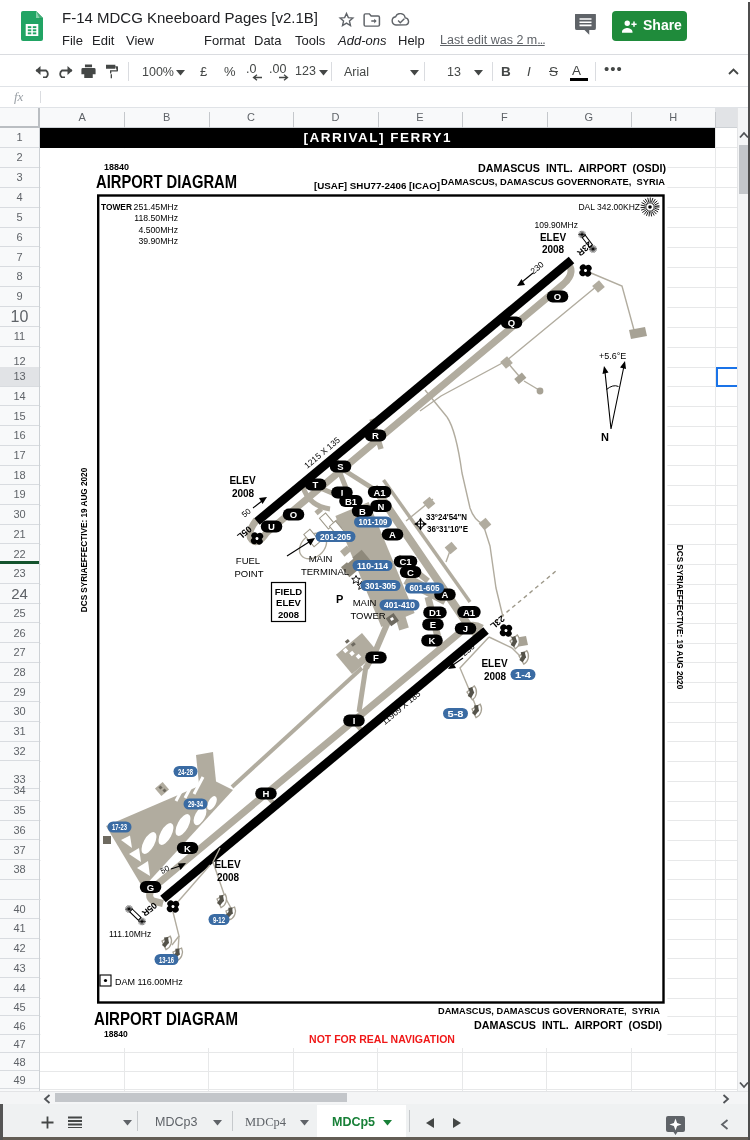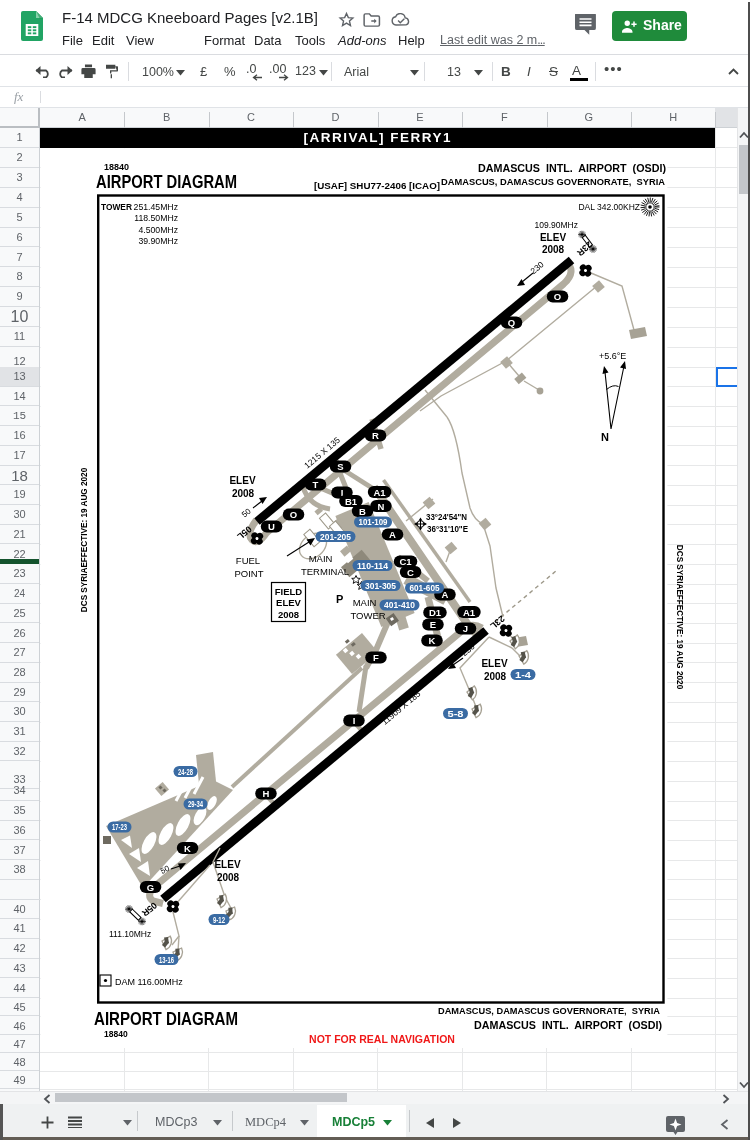--- a/index.html
+++ b/index.html
@@ -67,39 +67,39 @@
 <div class="abs" style="left:0;top:307.3px;width:39px;height:19.9px;background:transparent;border-bottom:1px solid #d9dce0;font-size:16px;color:#5f6368;text-align:center;line-height:19.9px;">10</div>
 
 <div class="abs" style="left:0;top:327.2px;width:39px;height:19.9px;background:transparent;border-bottom:1px solid #d9dce0;font-size:11px;color:#5f6368;text-align:center;line-height:19.9px;">11</div>
 
 <div class="abs" style="left:0;top:352px;width:39px;height:19.9px;background:transparent;border-bottom:1px solid #d9dce0;font-size:11px;color:#5f6368;text-align:center;line-height:19.9px;">12</div>
 
 <div class="abs" style="left:0;top:367.0px;width:39px;height:19.7px;background:#e1e3e6;border-bottom:1px solid #d9dce0;font-size:11px;color:#5f6368;text-align:center;line-height:19.7px;">13</div>
 
 <div class="abs" style="left:0;top:386.7px;width:39px;height:19.7px;background:transparent;border-bottom:1px solid #d9dce0;font-size:11px;color:#5f6368;text-align:center;line-height:19.7px;">14</div>
 
-<div class="abs" style="left:0;top:406.5px;width:39px;height:19.7px;background:transparent;border-bottom:1px solid #d9dce0;font-size:11px;color:#5f6368;text-align:center;line-height:19.7px;font-family:Liberation Mono, monospace;">15</div>
+<div class="abs" style="left:0;top:406.5px;width:39px;height:19.7px;background:transparent;border-bottom:1px solid #d9dce0;font-size:11px;color:#5f6368;text-align:center;line-height:19.7px;">15</div>
 
 <div class="abs" style="left:0;top:426.2px;width:39px;height:19.7px;background:transparent;border-bottom:1px solid #d9dce0;font-size:11px;color:#5f6368;text-align:center;line-height:19.7px;">16</div>
 
 <div class="abs" style="left:0;top:445.9px;width:39px;height:19.7px;background:transparent;border-bottom:1px solid #d9dce0;font-size:11px;color:#5f6368;text-align:center;line-height:19.7px;">17</div>
 
-<div class="abs" style="left:0;top:465.6px;width:39px;height:19.7px;background:transparent;border-bottom:1px solid #d9dce0;font-size:15px;color:#5f6368;text-align:center;line-height:19.7px;">18</div>
+<div class="abs" style="left:0;top:465.6px;width:39px;height:19.7px;background:transparent;border-bottom:1px solid #d9dce0;font-size:11px;color:#5f6368;text-align:center;line-height:19.7px;">18</div>
 
 <div class="abs" style="left:0;top:485.4px;width:39px;height:19.7px;background:transparent;border-bottom:1px solid #d9dce0;font-size:11px;color:#5f6368;text-align:center;line-height:19.7px;">19</div>
 
 <div class="abs" style="left:0;top:505.1px;width:39px;height:19.7px;background:transparent;border-bottom:1px solid #d9dce0;font-size:11px;color:#5f6368;text-align:center;line-height:19.7px;">30</div>
 
 <div class="abs" style="left:0;top:524.8px;width:39px;height:19.7px;background:transparent;border-bottom:1px solid #d9dce0;font-size:11px;color:#5f6368;text-align:center;line-height:19.7px;">21</div>
 
-<div class="abs" style="left:0;top:544.6px;width:39px;height:19.7px;background:transparent;border-bottom:5px solid #14532d;font-size:11px;color:#5f6368;text-align:center;line-height:19.7px;">22</div>
+<div class="abs" style="left:0;top:544.6px;width:39px;height:19.7px;background:transparent;border-bottom:3px solid #14532d;font-size:11px;color:#5f6368;text-align:center;line-height:19.7px;">22</div>
 
 <div class="abs" style="left:0;top:564.3px;width:39px;height:19.7px;background:transparent;border-bottom:1px solid #d9dce0;font-size:11px;color:#5f6368;text-align:center;line-height:19.7px;">23</div>
 
-<div class="abs" style="left:0;top:584.0px;width:39px;height:19.7px;background:transparent;border-bottom:1px solid #d9dce0;font-size:10px;color:#5f6368;text-align:center;line-height:19.7px;">24</div>
+<div class="abs" style="left:0;top:584.0px;width:39px;height:19.7px;background:transparent;border-bottom:1px solid #d9dce0;font-size:15px;color:#5f6368;text-align:center;line-height:19.7px;">24</div>
 
 <div class="abs" style="left:0;top:603.7px;width:39px;height:19.7px;background:transparent;border-bottom:1px solid #d9dce0;font-size:11px;color:#5f6368;text-align:center;line-height:19.7px;">25</div>
 
 <div class="abs" style="left:0;top:623.5px;width:39px;height:19.7px;background:transparent;border-bottom:1px solid #d9dce0;font-size:11px;color:#5f6368;text-align:center;line-height:19.7px;">26</div>
 
 <div class="abs" style="left:0;top:643.2px;width:39px;height:19.7px;background:transparent;border-bottom:1px solid #d9dce0;font-size:11px;color:#5f6368;text-align:center;line-height:19.7px;">27</div>
 
 <div class="abs" style="left:0;top:662.9px;width:39px;height:19.7px;background:transparent;border-bottom:1px solid #d9dce0;font-size:11px;color:#5f6368;text-align:center;line-height:19.7px;">28</div>
 
 <div class="abs" style="left:0;top:682.6px;width:39px;height:19.7px;background:transparent;border-bottom:1px solid #d9dce0;font-size:11px;color:#5f6368;text-align:center;line-height:19.7px;">29</div>

